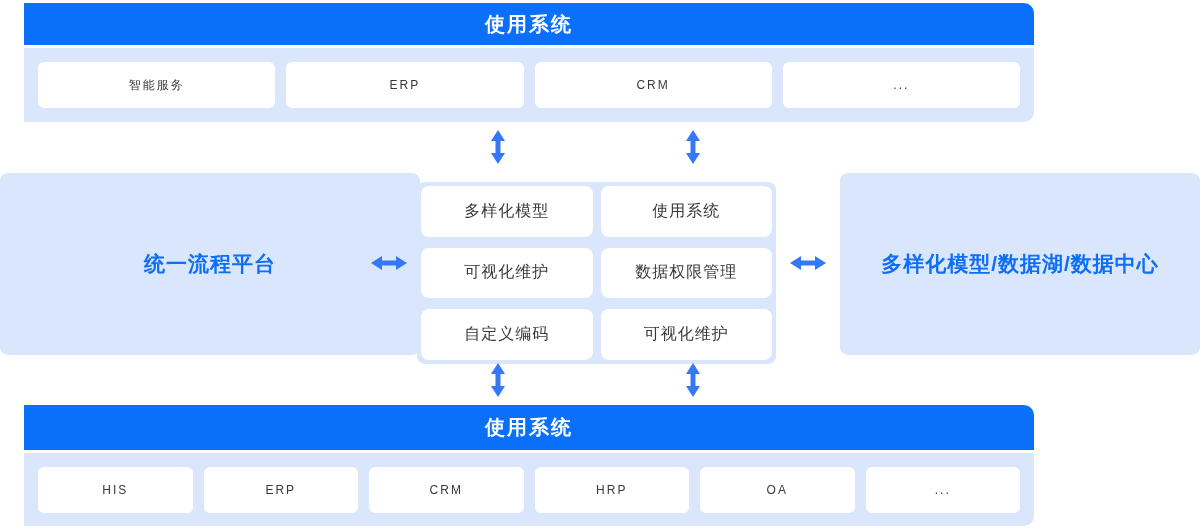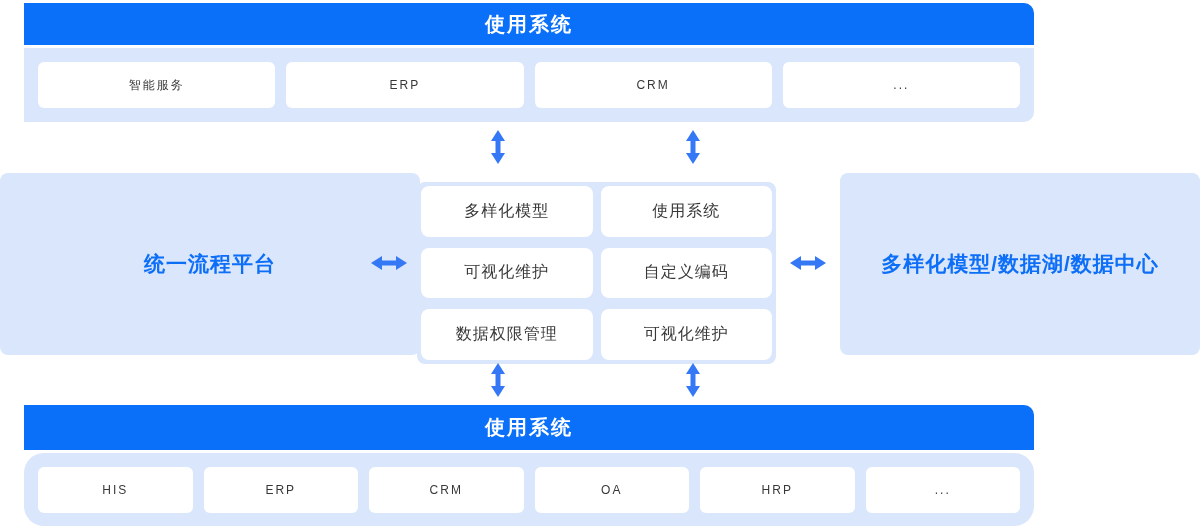--- a/index.html
+++ b/index.html
@@ -45,21 +45,21 @@
   .band-gap { height: 3px; background: var(--page-bg, #ffffff); }
 
   .strip {
     background: var(--panel-light-blue, #d9e6fb);
     display: flex;
     align-items: center;
     gap: 11px;
     padding: 0 14px;
   }
   .band-group.top    .strip { height: 74px; }
-  .band-group.bottom .strip { height: 73px; border-radius: 20px; }
+  .band-group.bottom .strip { height: 73px; }
 
   .sys-box {
     flex: 1 1 0;
     height: 46px;
     background: var(--box-white, #ffffff);
     border-radius: 6px;
     display: flex;
     align-items: center;
     justify-content: center;
     color: var(--text-dark, #383838);
@@ -184,24 +184,24 @@
     <div class="feature-box">
         <span>多样化模型</span>
       </div>
     <div class="feature-box">
         <span>使用系统</span>
       </div>
     <div class="feature-box">
         <span>可视化维护</span>
       </div>
     <div class="feature-box">
+        <span>数据权限管理</span>
+      </div>
+    <div class="feature-box">
         <span>自定义编码</span>
-      </div>
-    <div class="feature-box">
-        <span>数据权限管理</span>
       </div>
     <div class="feature-box">
         <span>可视化维护</span>
       </div>
   </div>
 
   <span class="arrow h-right">
     <svg width="36" height="16" viewBox="0 0 36 16">
         <polygon points="0,8 11,1 11,15" fill="currentColor"></polygon>
         <polygon points="36,8 25,1 25,15" fill="currentColor"></polygon>
@@ -237,24 +237,24 @@
       <div class="sys-box">
           <span>HIS</span>
         </div>
       <div class="sys-box">
           <span>ERP</span>
         </div>
       <div class="sys-box">
           <span>CRM</span>
         </div>
       <div class="sys-box">
+          <span>HRP</span>
+        </div>
+      <div class="sys-box">
           <span>OA</span>
         </div>
       <div class="sys-box">
-          <span>HRP</span>
-        </div>
-      <div class="sys-box">
           <span>...</span>
         </div>
     </div>
   </div>
 
 </div>
 
 </body></html>

